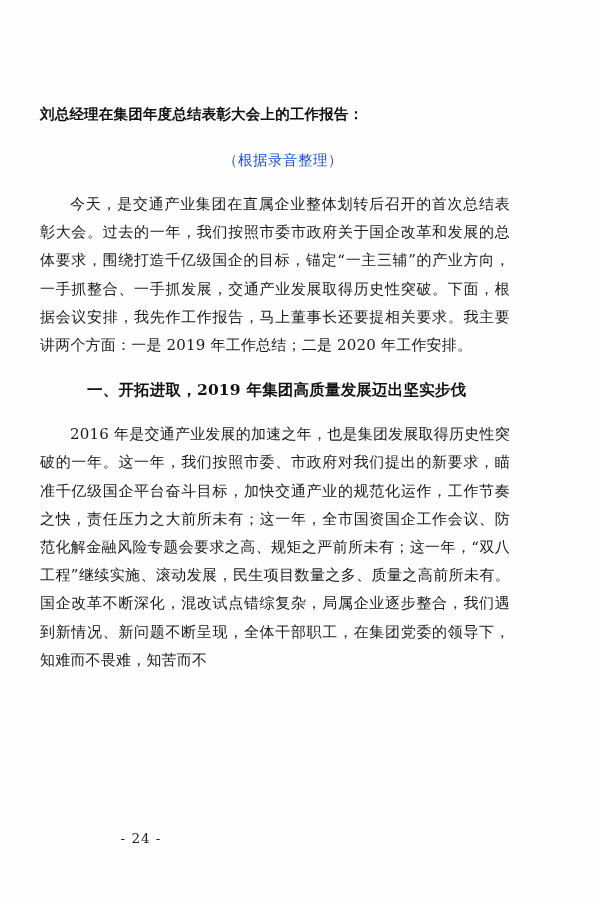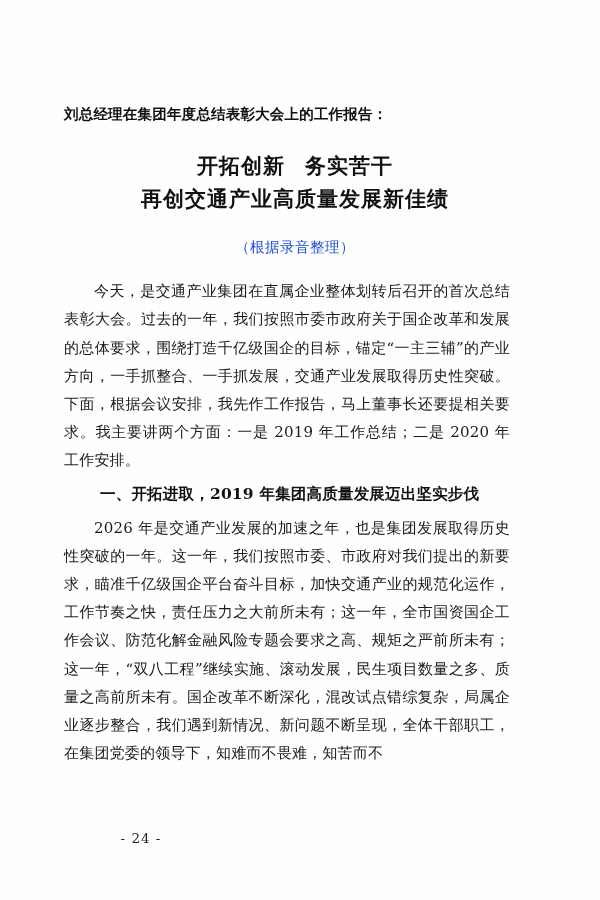--- a/index.html
+++ b/index.html
@@ -12,21 +12,21 @@
     background: #ffffff;
     font-family: "DejaVu Serif", "Liberation Serif", serif;
     color: #1a1a1a;
     overflow: hidden;
   }
   .page {
     position: relative;
     width: 600px;
     height: 900px;
     box-sizing: border-box;
-    padding: 104px 74px 0 64px;
+    padding: 104px 74px 0 40px;
     background: #fefefe;
   }
   .doc-heading {
     font-size: 14.5px;
     font-weight: bold;
     letter-spacing: 0.2px;
     line-height: 1.4;
     margin: 0 0 26px 0;
     color: #111;
   }
@@ -61,21 +61,21 @@
     margin: 0 16px 0 0;
     text-indent: 2em;
     letter-spacing: 0.2px;
     color: #1a1a1a;
   }
   .section-h {
     font-size: 15.5px;
     font-weight: bold;
     line-height: 1.88;
     text-indent: 2em;
-    margin: 5px;
+    margin: 16px;
     letter-spacing: 0.2px;
     color: #111;
   }
   .page-number {
     position: absolute;
     left: 0;
     right: 8px;
     bottom: 54px;
     text-align: center;
     font-size: 13.5px;
@@ -87,32 +87,26 @@
     margin-left: -310px;
   }
 </style>
 </head>
 <body>
 
 <div class="page">
 
   <div class="doc-heading">刘总经理在集团年度总结表彰大会上的工作报告：</div>
 
-  <div class="title-block">
-    <div class="title-line">
-      <span>开拓创新</span><span class="gap"></span><span>务实苦干</span>
-    </div>
-    <div class="title-line">再创交通产业高质量发展新佳绩</div>
-  </div>
 
   <div class="subnote">（根据录音整理）</div>
 
   <p class="body-p">今天，是交通产业集团在直属企业整体划转后召开的首次总结表彰大会。过去的一年，我们按照市委市政府关于国企改革和发展的总体要求，围绕打造千亿级国企的目标，锚定“一主三辅”的产业方向，一手抓整合、一手抓发展，交通产业发展取得历史性突破。下面，根据会议安排，我先作工作报告，马上董事长还要提相关要求。我主要讲两个方面：一是 2019 年工作总结；二是 2020 年工作安排。</p>
 
   <p class="section-h">一、开拓进取，2019 年集团高质量发展迈出坚实步伐</p>
 
-  <p class="body-p">2026 年是交通产业发展的加速之年，也是集团发展取得历史性突破的一年。这一年，我们按照市委、市政府对我们提出的新要求，瞄准千亿级国企平台奋斗目标，加快交通产业的规范化运作，工作节奏之快，责任压力之大前所未有；这一年，全市国资国企工作会议、防范化解金融风险专题会要求之高、规矩之严前所未有；这一年，“双八工程”继续实施、滚动发展，民生项目数量之多、质量之高前所未有。国企改革不断深化，混改试点错综复杂，局属企业逐步整合，我们遇到新情况、新问题不断呈现，全体干部职工，在集团党委的领导下，知难而不畏难，知苦而不</p>
+  <p class="body-p">2016 年是交通产业发展的加速之年，也是集团发展取得历史性突破的一年。这一年，我们按照市委、市政府对我们提出的新要求，瞄准千亿级国企平台奋斗目标，加快交通产业的规范化运作，工作节奏之快，责任压力之大前所未有；这一年，全市国资国企工作会议、防范化解金融风险专题会要求之高、规矩之严前所未有；这一年，“双八工程”继续实施、滚动发展，民生项目数量之多、质量之高前所未有。国企改革不断深化，混改试点错综复杂，局属企业逐步整合，我们遇到新情况、新问题不断呈现，全体干部职工，在集团党委的领导下，知难而不畏难，知苦而不</p>
 
   <div class="page-number">
     <span class="page-number-inner">- 24 -</span>
   </div>
 
 </div>
 
 </body></html>

